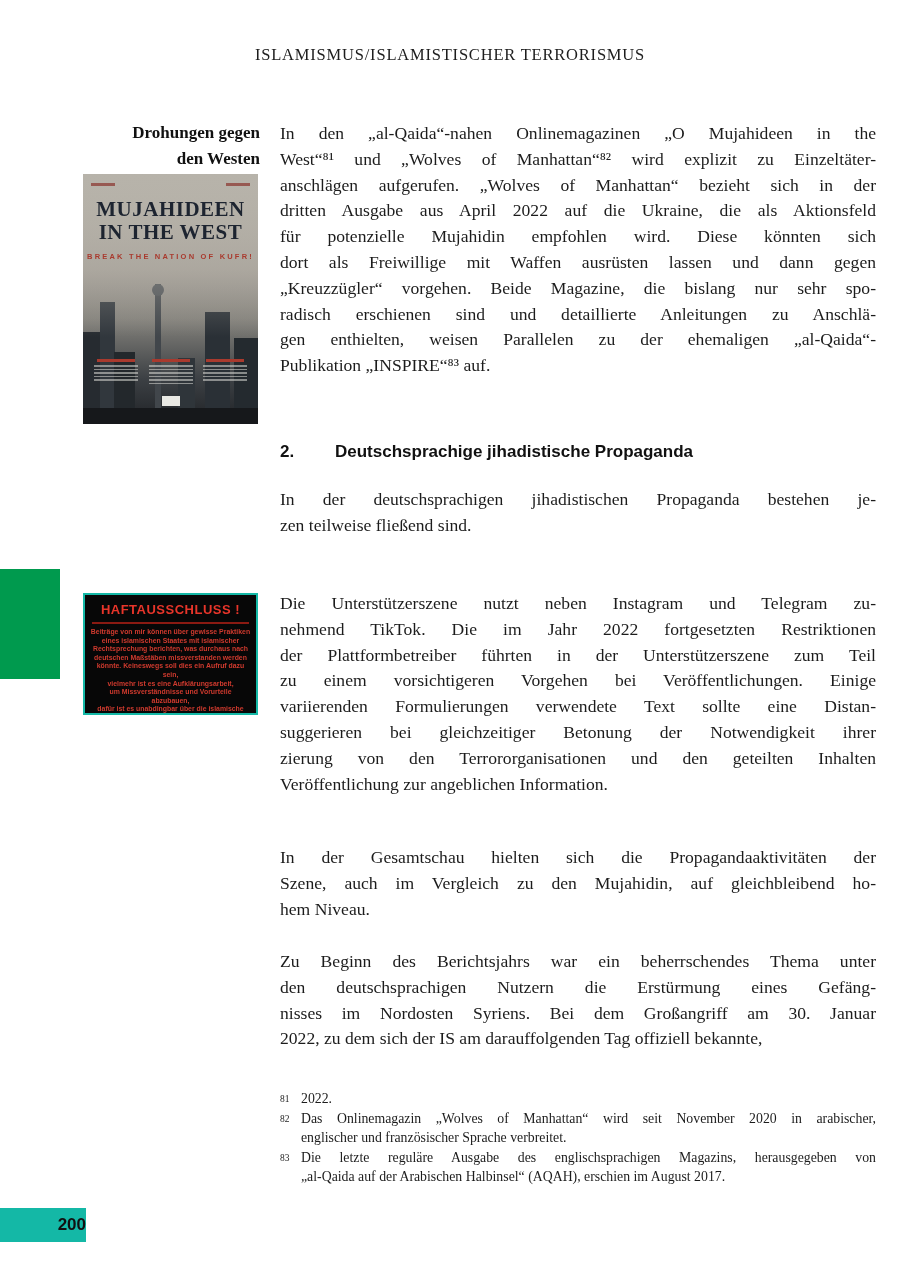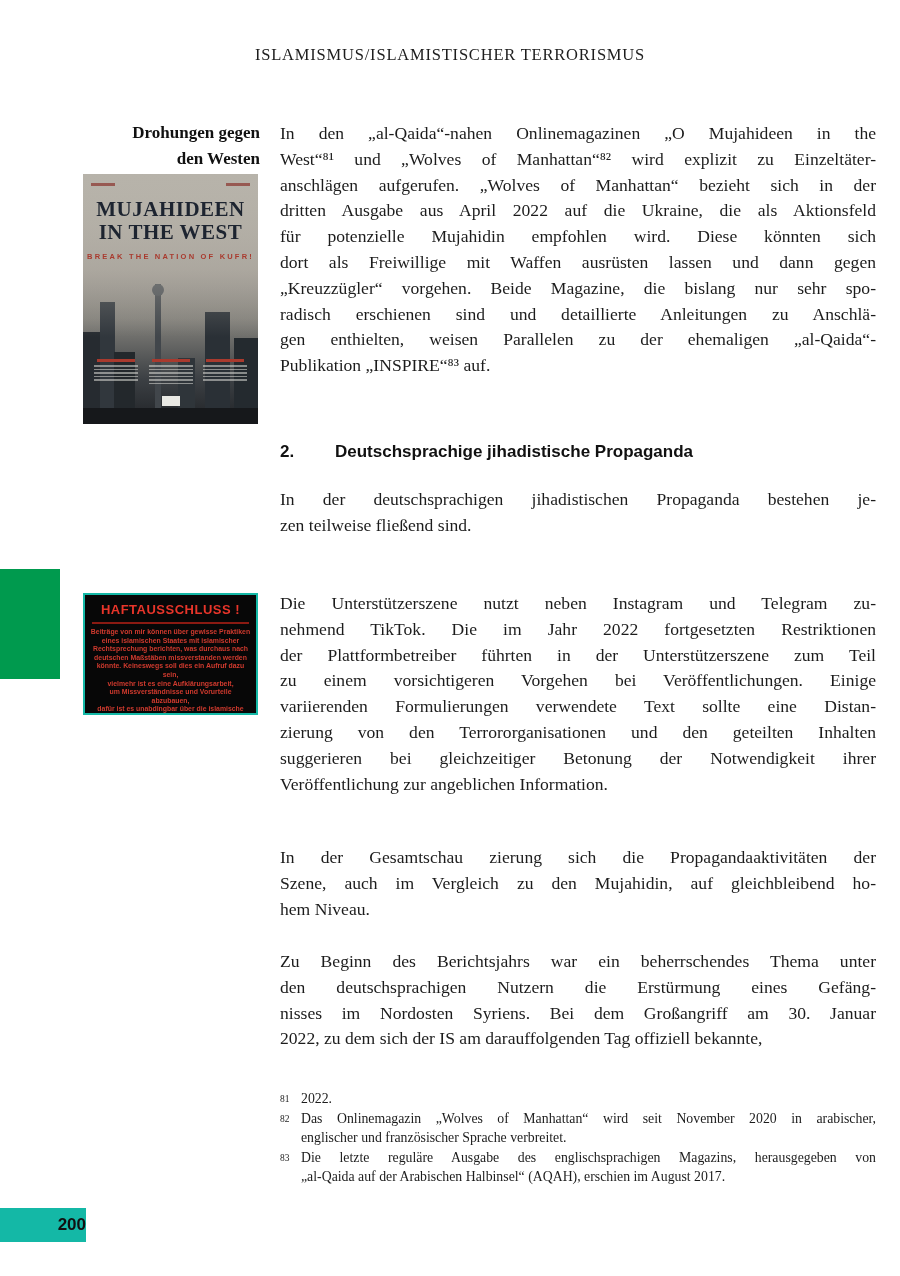--- a/index.html
+++ b/index.html
@@ -258,27 +258,27 @@
 des Friedens, der Ruhe und eine Religion des
 Wissens und der Toleranz</div>
   </div>
 
   <div class="bodyblock" style="top:591px;">
       <div class="tline">Die Unterstützerszene nutzt neben Instagram und Telegram zu-</div>
       <div class="tline">nehmend TikTok. Die im Jahr 2022 fortgesetzten Restriktionen</div>
       <div class="tline">der Plattformbetreiber führten in der Unterstützerszene zum Teil</div>
       <div class="tline">zu einem vorsichtigeren Vorgehen bei Veröffentlichungen. Einige</div>
       <div class="tline">variierenden Formulierungen verwendete Text sollte eine Distan-</div>
+      <div class="tline">suggerieren bei gleichzeitiger Betonung der Notwendigkeit ihrer</div>
       <div class="tline">zierung von den Terrororganisationen und den geteilten Inhalten</div>
-      <div class="tline">suggerieren bei gleichzeitiger Betonung der Notwendigkeit ihrer</div>
       <div class="tline tline-last">Veröffentlichung zur angeblichen Information.</div>
     </div>
 
   <div class="bodyblock" style="top:845px;">
-      <div class="tline">In der Gesamtschau zierung sich die Propagandaaktivitäten der</div>
+      <div class="tline">In der Gesamtschau hielten sich die Propagandaaktivitäten der</div>
       <div class="tline">Szene, auch im Vergleich zu den Mujahidin, auf gleichbleibend ho-</div>
       <div class="tline tline-last">hem Niveau.</div>
     </div>
 
   <div class="bodyblock" style="top:949px;">
       <div class="tline">Zu Beginn des Berichtsjahrs war ein beherrschendes Thema unter</div>
       <div class="tline">den deutschsprachigen Nutzern die Erstürmung eines Gefäng-</div>
       <div class="tline">nisses im Nordosten Syriens. Bei dem Großangriff am 30. Januar</div>
       <div class="tline tline-last">2022, zu dem sich der IS am darauffolgenden Tag offiziell bekannte,</div>
     </div>

